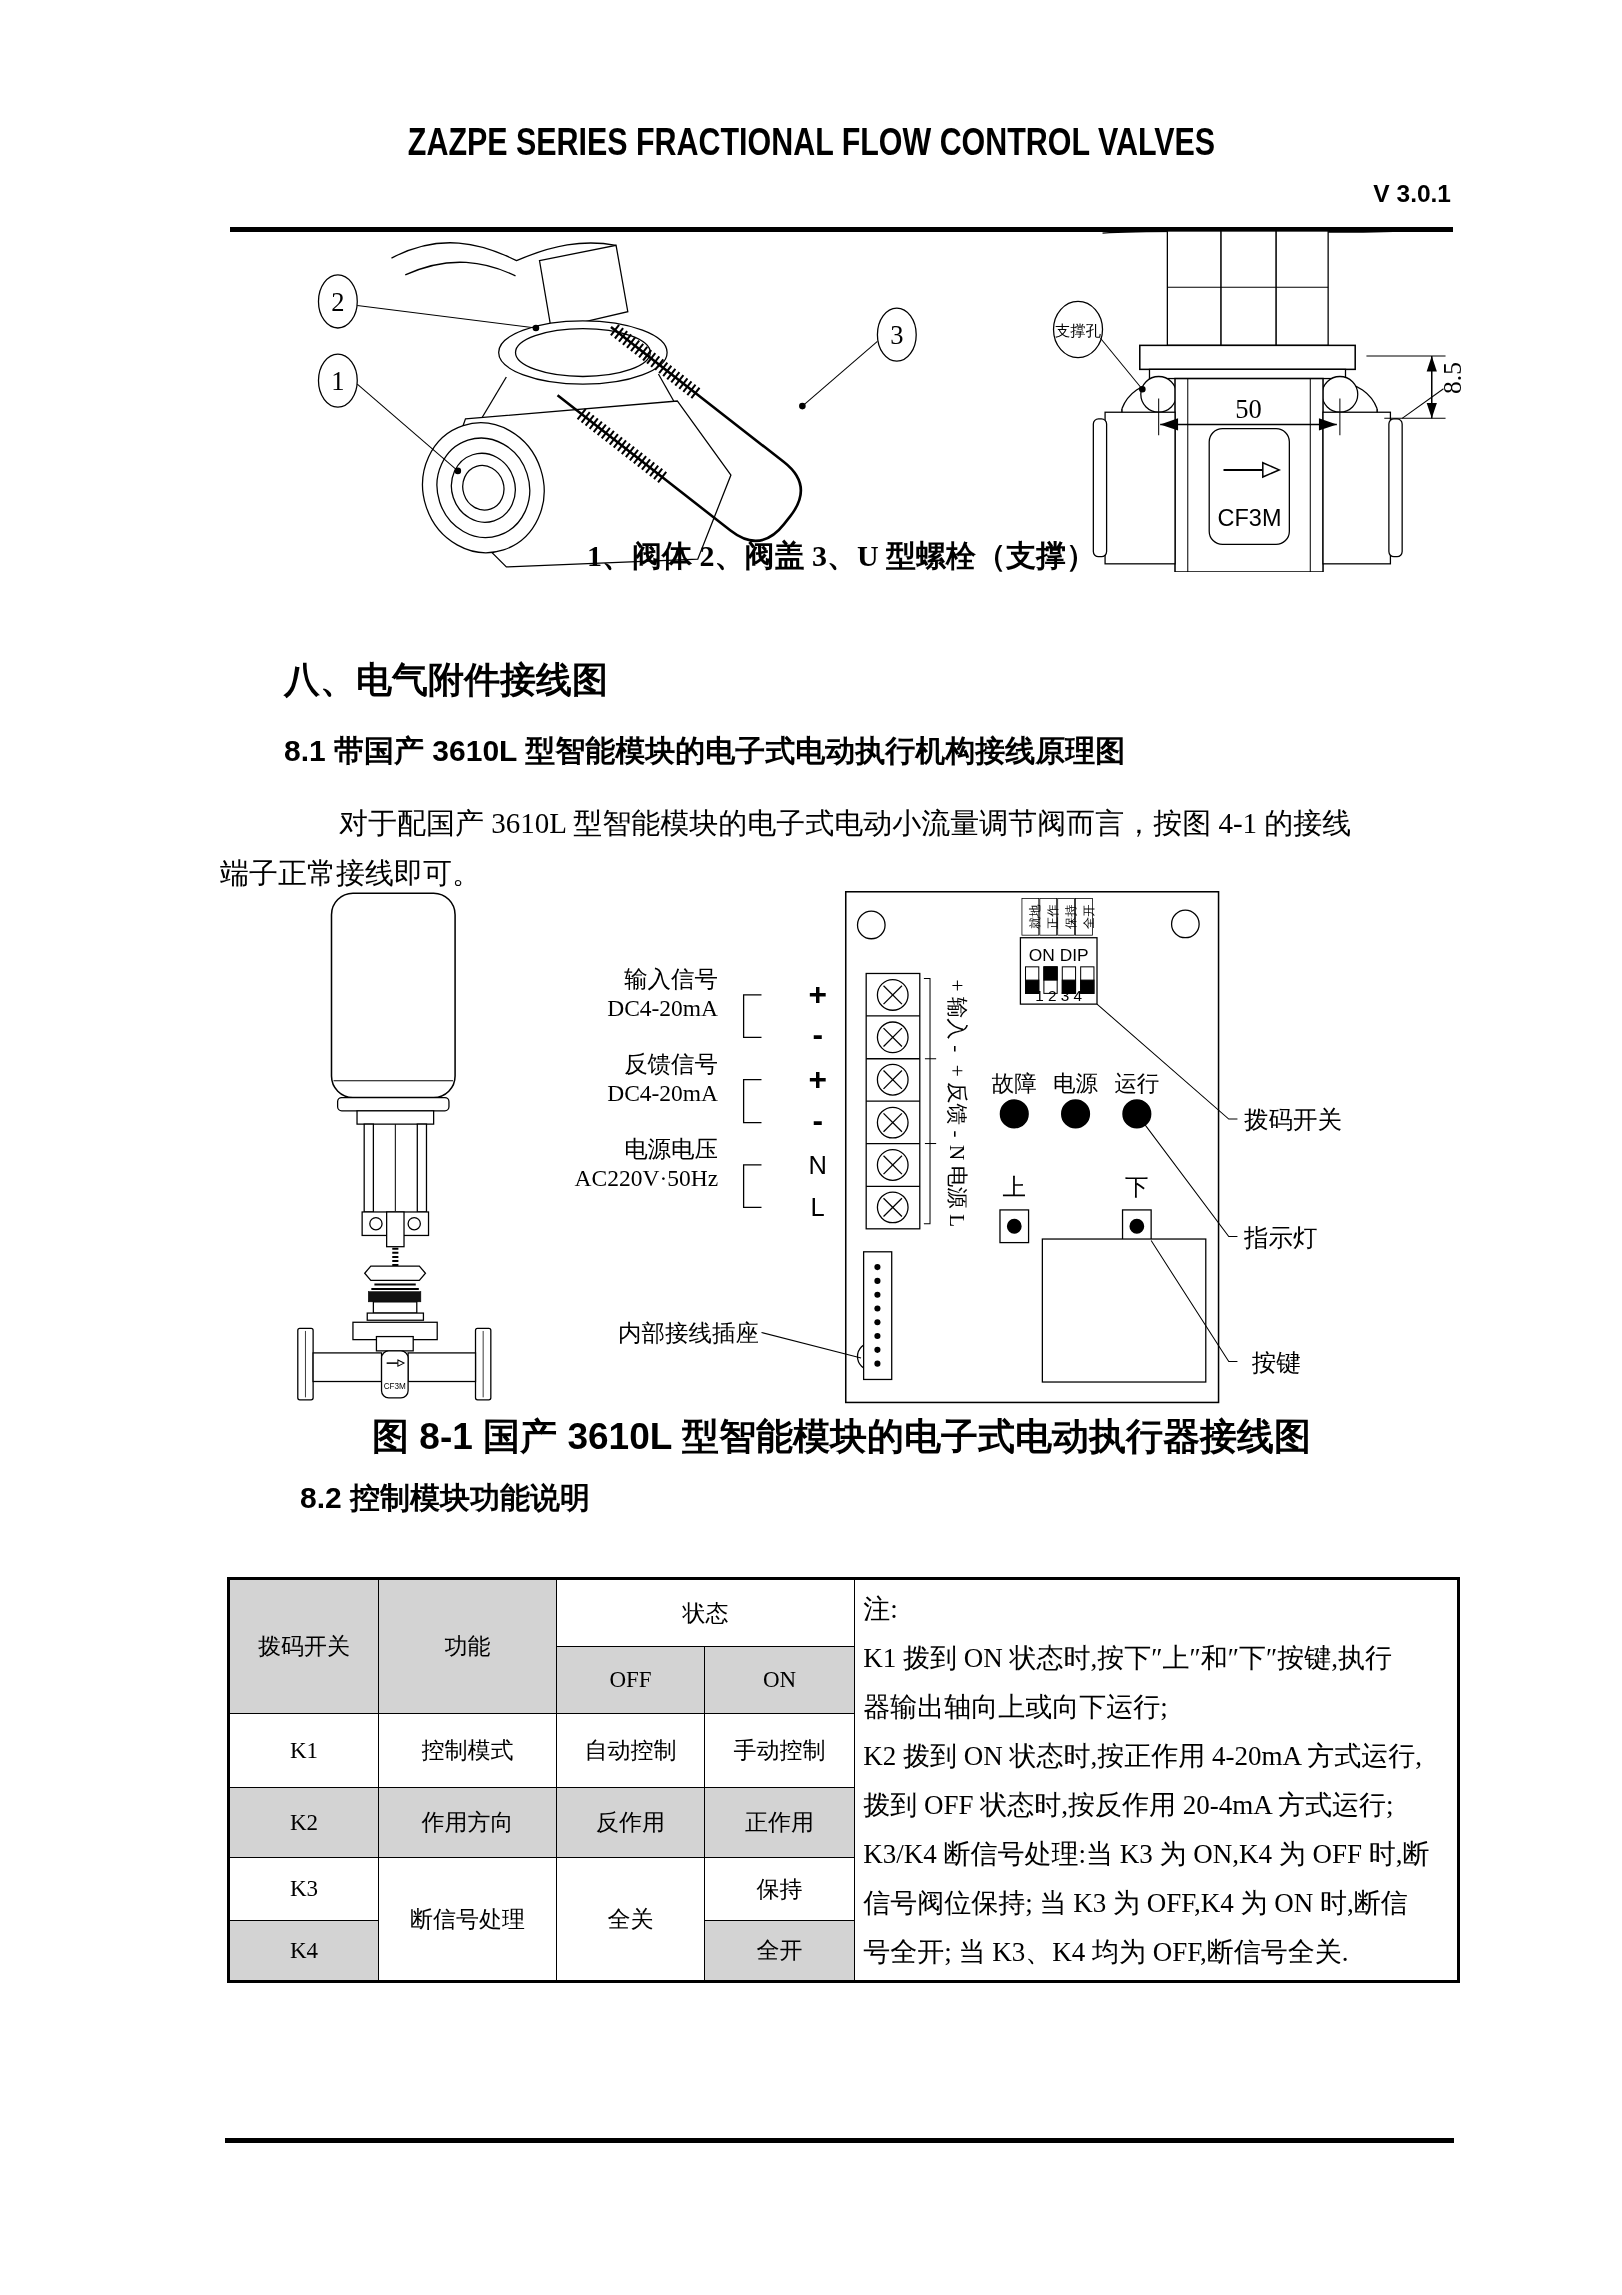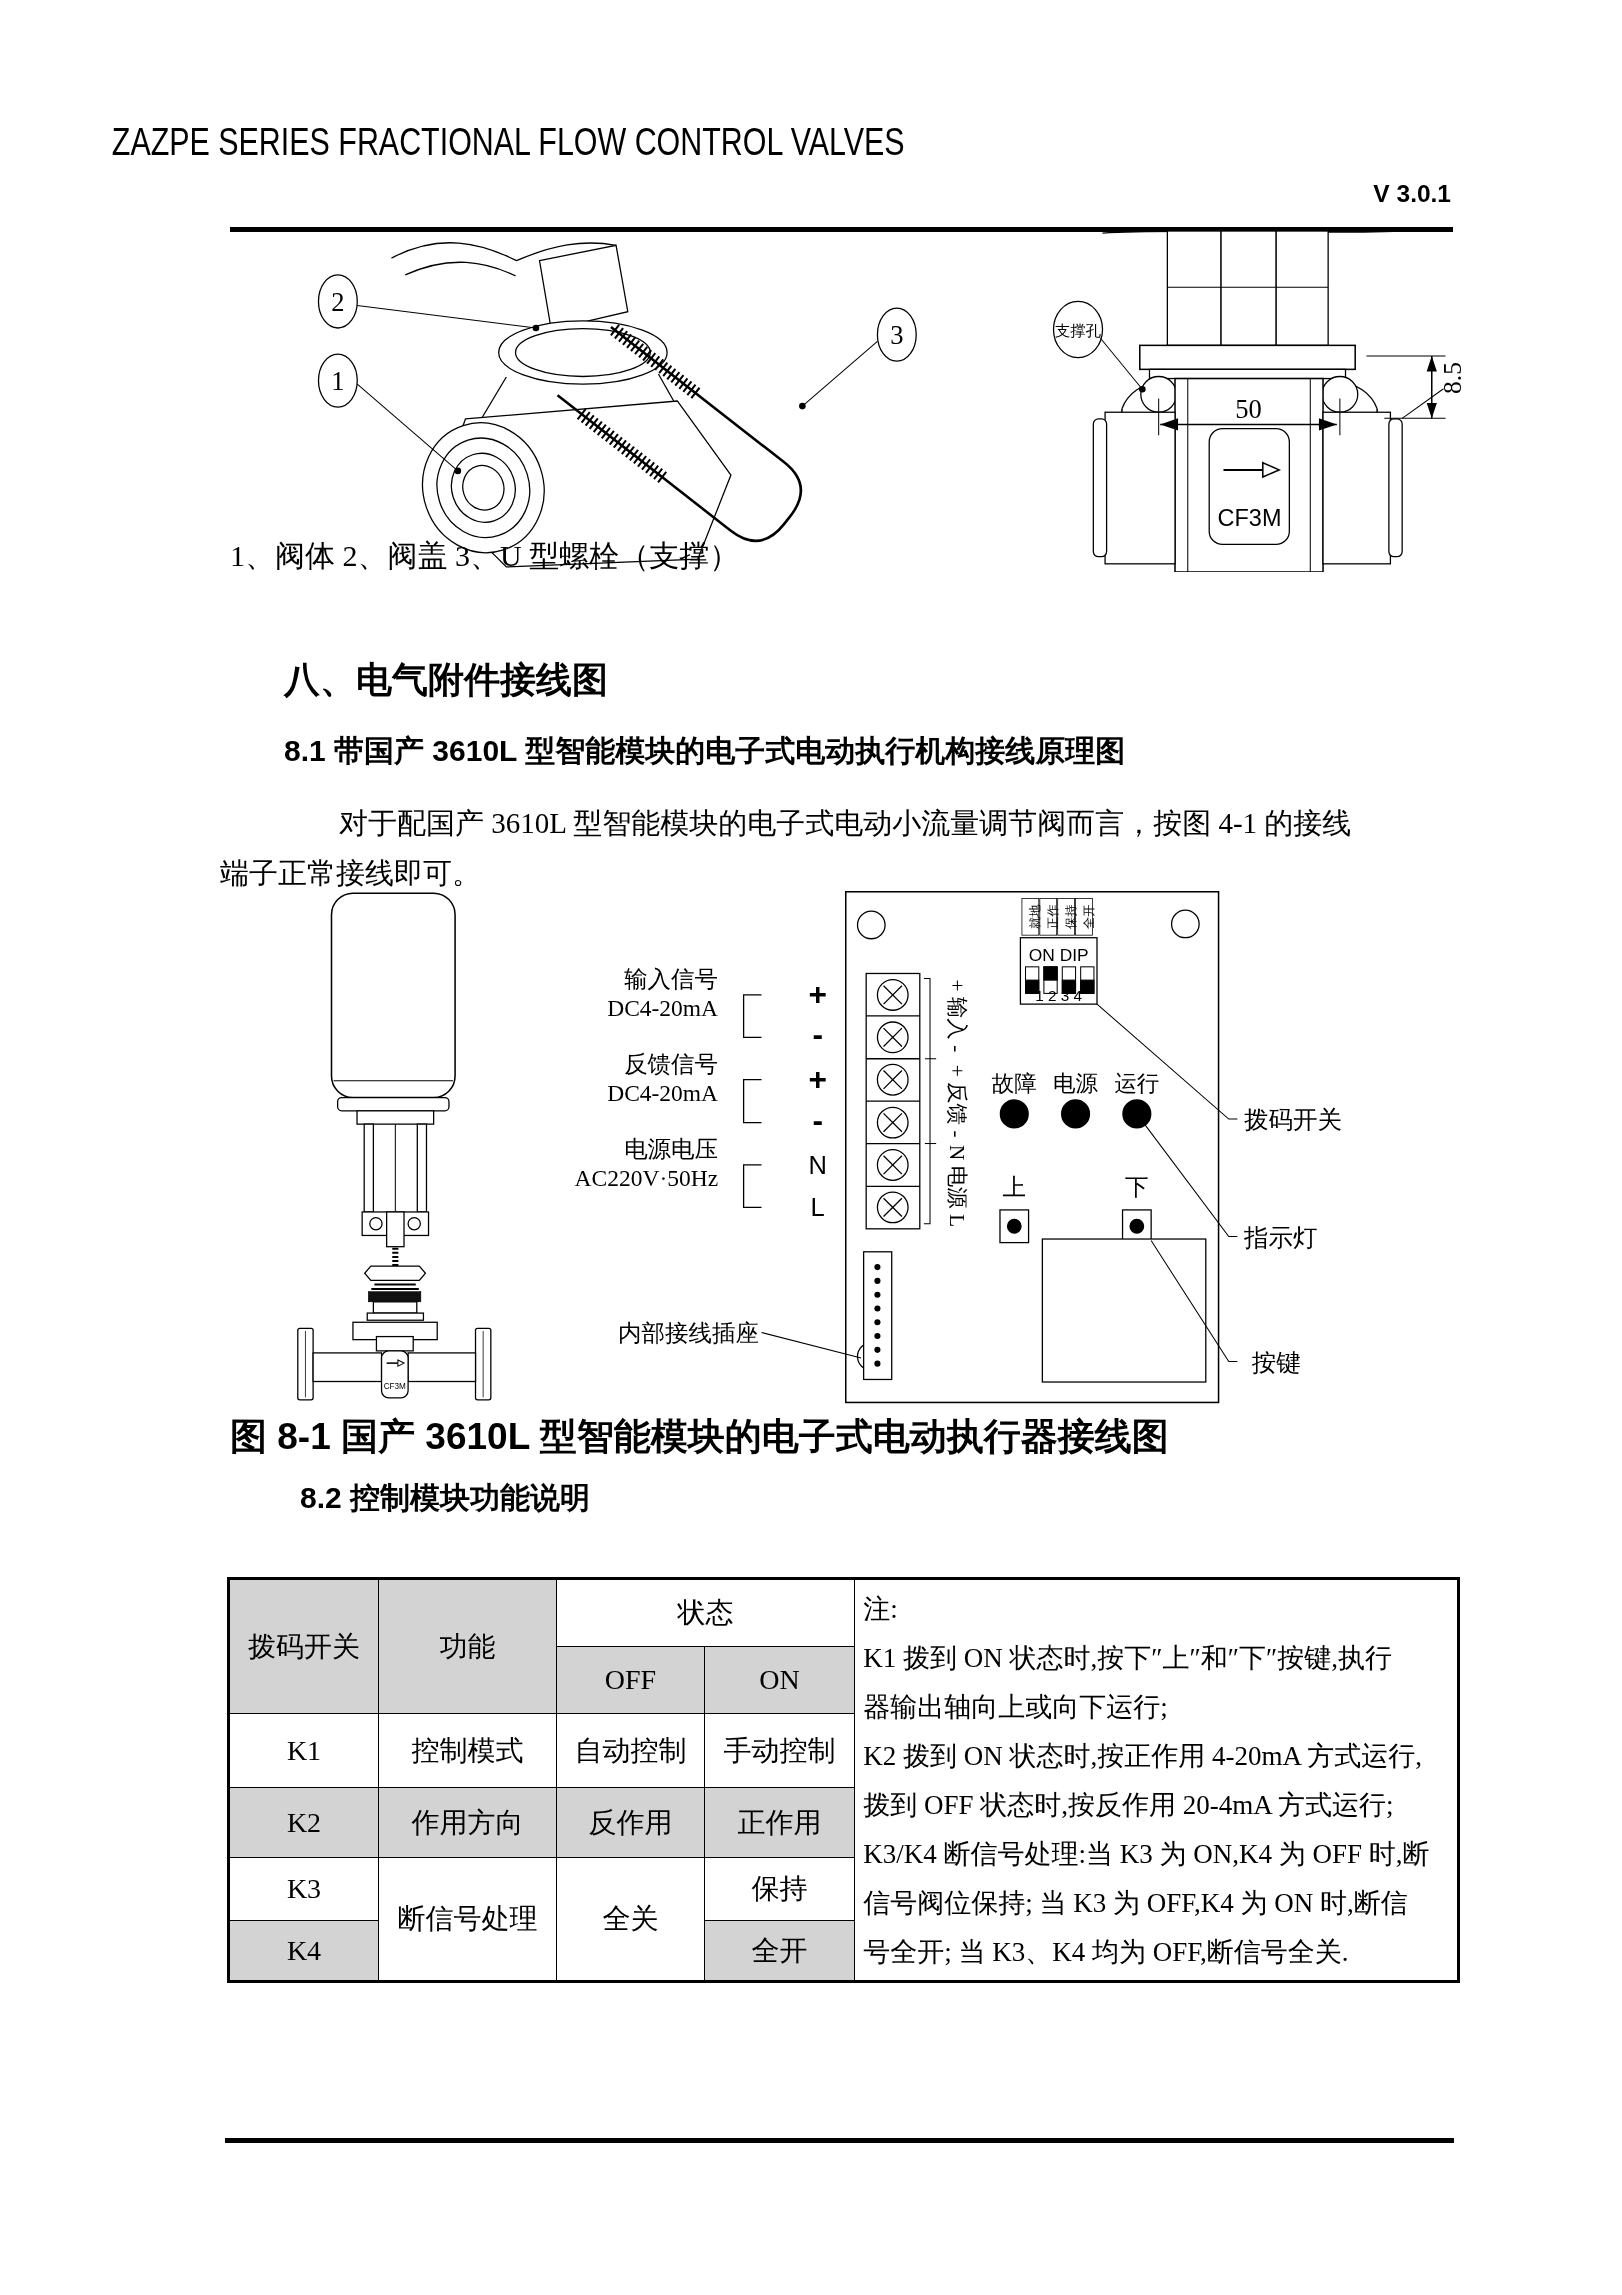--- a/index.html
+++ b/index.html
@@ -3,27 +3,27 @@
 <meta charset="utf-8">
 <style>
   html,body{margin:0;padding:0;background:#9a9a9a;}
   .page{
     position:relative;margin:0 auto;width:1623px;height:2295px;background:#ffffff;
     color:#000;font-family:"Liberation Serif","DejaVu Serif",serif;overflow:hidden;
   }
   .abs{position:absolute;}
   .hei{font-family:"Liberation Sans","DejaVu Sans",sans-serif;font-weight:bold;}
   .song{font-family:"Liberation Serif","DejaVu Serif",serif;}
-  .center{text-align:left;}
+  .center{text-align:center;font-weight:bold;}
   .rule{background:#000;}
   svg text{font-family:"Liberation Serif","DejaVu Serif",serif;}
   svg .sf{font-family:"Liberation Sans","DejaVu Sans",sans-serif;}
   table.spec{border-collapse:collapse;table-layout:fixed;border:3.6px solid #000;}
   table.spec td{border:1.5px solid #000;text-align:center;vertical-align:middle;
-    font-size:28px;padding:0;overflow:hidden;}
+    font-size:23px;padding:0;overflow:hidden;}
   table.spec td.grey{background:#d3d3d3;}
   table.spec td.notes{text-align:left;vertical-align:top;padding:5.1px 4.1px 3.1px 8.2px;
     font-size:27px;line-height:49px;background:#fff;}
 </style>
 </head>
 <body>
 
 <div class="page">
 
   <div class="abs center" style="left:0;top:119px;width:1623px;font-size:39px;">

